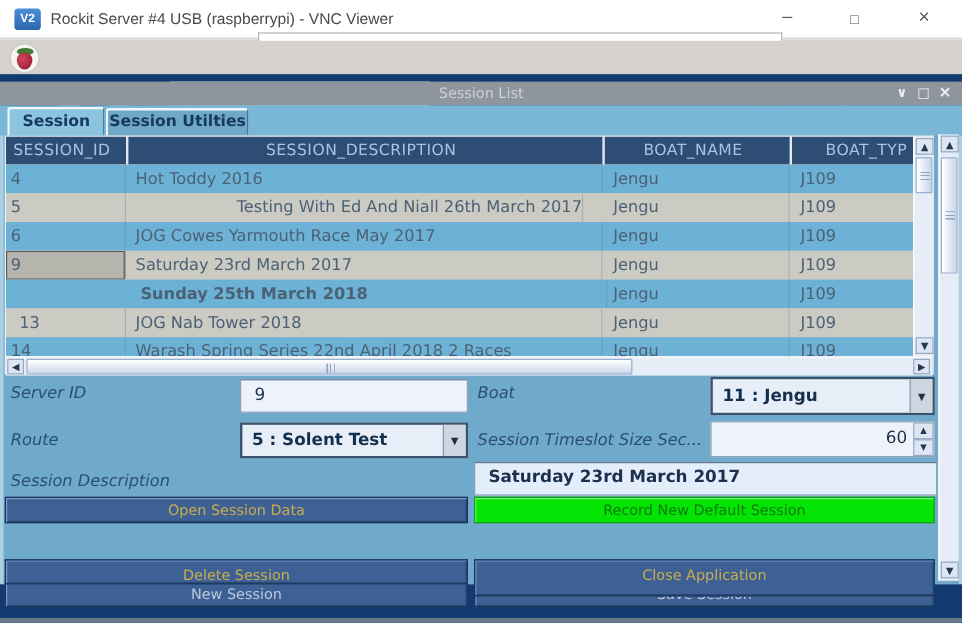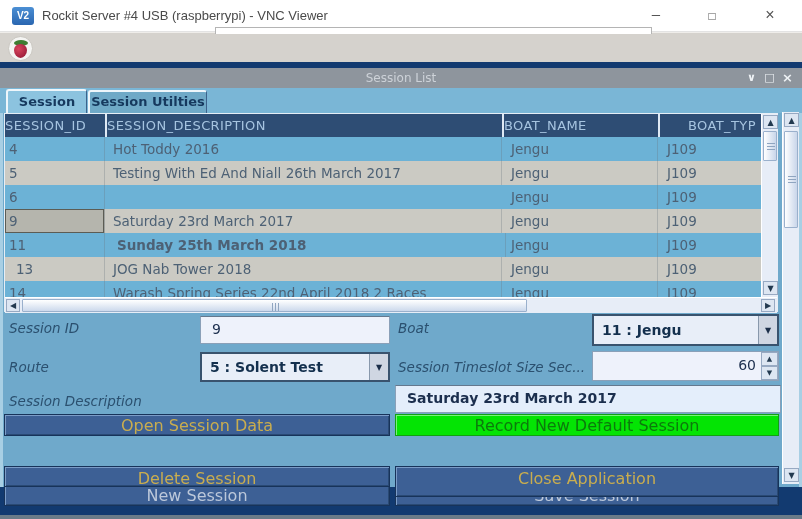--- a/index.html
+++ b/index.html
@@ -44,21 +44,21 @@
   
   .content { left:0; top:88px; width:802px; height:399px; background:#6fa9cb; box-shadow:inset 3px 0 0 #a8cfe4, inset -3px 0 0 #a8cfe4; }
   .tabstrip { left:0; top:0; width:802px; height:25px; background:#7ab6d6; }
   .tab { top:1px; height:24px; border-radius:3px 3px 0 0; border-top:2px solid #eef6fb; border-left:2px solid #eef6fb; border-right:1px solid #3c638c; text-align:center; font-weight:bold; font-size:13px; color:#16395e; cursor:pointer; }
   .tab.active { left:6px; width:81px; background:#8cc3df; line-height:21px; z-index:2; }
   .tab.inactive { left:88px; top:2px; height:23px; width:119px; background:#6fa9c7; line-height:20px; }
 
   
   .table-wrap { left:4px; top:25px; width:774px; height:199px; background:#cbcac3; border:1px solid #e6eef6; }
   .thead { left:0; top:0; width:756px; height:23px; background:#dfe9f4; }
-  .th { top:0; height:23px; background:#2e4d74; color:#a6c4e0; font-size:13px; line-height:23px; text-align:left; padding-right:7px; letter-spacing:.4px; overflow:hidden; white-space:nowrap; cursor:pointer; }
+  .th { top:0; height:23px; background:#2e4d74; color:#a6c4e0; font-size:13px; line-height:23px; text-align:center; padding-right:7px; letter-spacing:.4px; overflow:hidden; white-space:nowrap; cursor:pointer; }
   .tbody { left:0; top:23px; width:756px; height:160px; overflow:hidden; }
   .trow { left:0; width:756px; height:24px; cursor:pointer; }
   .trow.blue { background:#6cb2d6; }
   .trow.gray { background:#cbcac3; }
   .td { top:0; height:24px; line-height:24px; font-size:13.5px; color:#4d6175; white-space:nowrap; overflow:hidden; border-right:1px solid rgba(105,115,125,.30); }
   .td.last { border-right:none; }
   .td.sel { background:#b5b5ad; box-shadow:inset 0 0 0 1px #5c5c54; }
 
   
   .sb-track-v { background:#e7edf7; border-left:1px solid #ffffff; }
@@ -78,21 +78,21 @@
   .tfield.bold { font-weight:bold; background:#e4eefb; }
   .dd { background:#e8eef8; border:2px solid #39536e; display:flex; align-items:center; cursor:pointer; }
   .dd .val { flex:1; font-weight:bold; font-size:14px; color:#14304e; padding-left:8px; white-space:nowrap; overflow:hidden; }
   .dd .arrow { width:19px; height:100%; background:#cfd6e2; border-left:1px solid #8898ac; text-align:center; font-size:8px; color:#1b2e48; display:flex; align-items:center; justify-content:center; }
   .spin { background:#eef2fb; border:1px solid #8aa0b8; display:flex; }
   .spin .val { flex:1; font-size:14px; color:#1c2f4e; text-align:right; line-height:27px; padding-right:5px; }
   .spin .arrows { width:17px; display:flex; flex-direction:column; }
   .spin .sarr { flex:1; background:#dde6f2; border:1px solid #97a9c2; font-size:7px; color:#22394f; text-align:center; line-height:12px; cursor:pointer; }
 
   
-  .btn { text-align:center; font-size:16px; line-height:21px; cursor:pointer; overflow:hidden; white-space:nowrap; }
+  .btn { text-align:center; font-size:12px; line-height:21px; cursor:pointer; overflow:hidden; white-space:nowrap; }
   .btn.blue { background:#3d6095; border:1px solid #17335a; box-shadow:inset 1px 1px 0 #7b9cc7, inset -1px -1px 0 #2a4a74; }
   .btn.gold { color:#c9ad4f; }
   .btn.silver { color:#bcc8da;margin-top:44px; }
   .btn.green { background:#04e404; border:1px solid #12a012; box-shadow:inset 1px 1px 0 #7bf07b; color:#0c7a0c; }
 
   
   .statusbar { left:0; top:487px; width:802px; height:28px; background:#79b5d5; border-top:1px solid #9fd0e8; }
   .statusbar .txt { left:8px; top:0; height:28px; line-height:28px; font-style:italic; font-size:13.5px; color:#1f3a5a; white-space:nowrap; }
   .bottom-strip { left:0; top:515px; width:802px; height:4px; background:#6a7b88; }
 
@@ -189,37 +189,37 @@
 
       <div class="abs tbody">
         <div class="abs trow blue" style="top:0;">
           <div class="abs td" style="left:0; width:100px; padding-left:4px;">4</div>
           <div class="abs td" style="left:100px; width:397px; padding-left:8px;">Hot Toddy 2016</div>
           <div class="abs td" style="left:497px; width:156px; padding-left:9px;">Jengu</div>
           <div class="abs td last" style="left:653px; width:103px; padding-left:9px;">J109</div>
         </div>
         <div class="abs trow gray" style="top:24px;">
           <div class="abs td" style="left:0; width:100px; padding-left:4px;">5</div>
-          <div class="abs td" style="left:100px; width:397px; padding-left:8px;">Testing With Ed And Niall 26th March 2017</div>
+          <div class="abs td" style="left:84px; width:397px; padding-left:8px;text-align:right;">Testing With Ed And Niall 26th March 2017</div>
           <div class="abs td" style="left:497px; width:156px; padding-left:9px;">Jengu</div>
           <div class="abs td last" style="left:653px; width:103px; padding-left:9px;">J109</div>
         </div>
         <div class="abs trow blue" style="top:48px;">
           <div class="abs td" style="left:0; width:100px; padding-left:4px;">6</div>
+          <div class="abs td" style="left:100px; width:397px; padding-left:8px;">JOG Cowes Yarmouth Race May 2017</div>
           <div class="abs td" style="left:497px; width:156px; padding-left:9px;">Jengu</div>
           <div class="abs td last" style="left:653px; width:103px; padding-left:9px;">J109</div>
         </div>
         <div class="abs trow gray" style="top:72px;">
           <div class="abs td sel" style="left:0; width:100px; padding-left:4px;">9</div>
           <div class="abs td" style="left:100px; width:397px; padding-left:8px;">Saturday 23rd March 2017</div>
           <div class="abs td" style="left:497px; width:156px; padding-left:9px;">Jengu</div>
           <div class="abs td last" style="left:653px; width:103px; padding-left:9px;">J109</div>
         </div>
         <div class="abs trow blue" style="top:96px;">
-          <div class="abs td" style="left:0; width:100px; padding-left:4px;">11</div>
           <div class="abs td" style="left:104px; width:397px; padding-left:8px;font-weight:bold;">Sunday 25th March 2018</div>
           <div class="abs td" style="left:497px; width:156px; padding-left:9px;">Jengu</div>
           <div class="abs td last" style="left:653px; width:103px; padding-left:9px;">J109</div>
         </div>
         <div class="abs trow gray" style="top:120px;">
           <div class="abs td" style="left:0; width:100px; padding-left:11px;">13</div>
           <div class="abs td" style="left:100px; width:397px; padding-left:8px;">JOG Nab Tower 2018</div>
           <div class="abs td" style="left:497px; width:156px; padding-left:9px;">Jengu</div>
           <div class="abs td last" style="left:653px; width:103px; padding-left:9px;">J109</div>
         </div>
@@ -261,21 +261,21 @@
           <span>▲</span>
         </div>
       <div class="thumb-v" style="top:19px; height:97px;">
         <span class="grip-v" style="top:44px;"></span>
       </div>
       <div class="sb-btn" style="left:1px; top:356px; width:15px; height:14px;">
           <span>▼</span>
         </div>
     </div>
 
-    <div class="abs flabel" style="left:9px; top:232px;">Session ID</div>
+    <div class="abs flabel" style="left:9px; top:232px;">Server ID</div>
     <div class="abs tfield" style="left:200px; top:228px; width:190px; height:28px;">9</div>
 
     <div class="abs flabel" style="left:398px; top:232px;">Boat</div>
     <div class="abs dd" style="left:592px; top:226px; width:187px; height:32px;">
       <span class="val">11 : Jengu</span>
       <span class="arrow">▼</span>
     </div>
 
     <div class="abs flabel" style="left:9px; top:271px;">Route</div>
     <div class="abs dd" style="left:200px; top:264px; width:190px; height:30px;">

